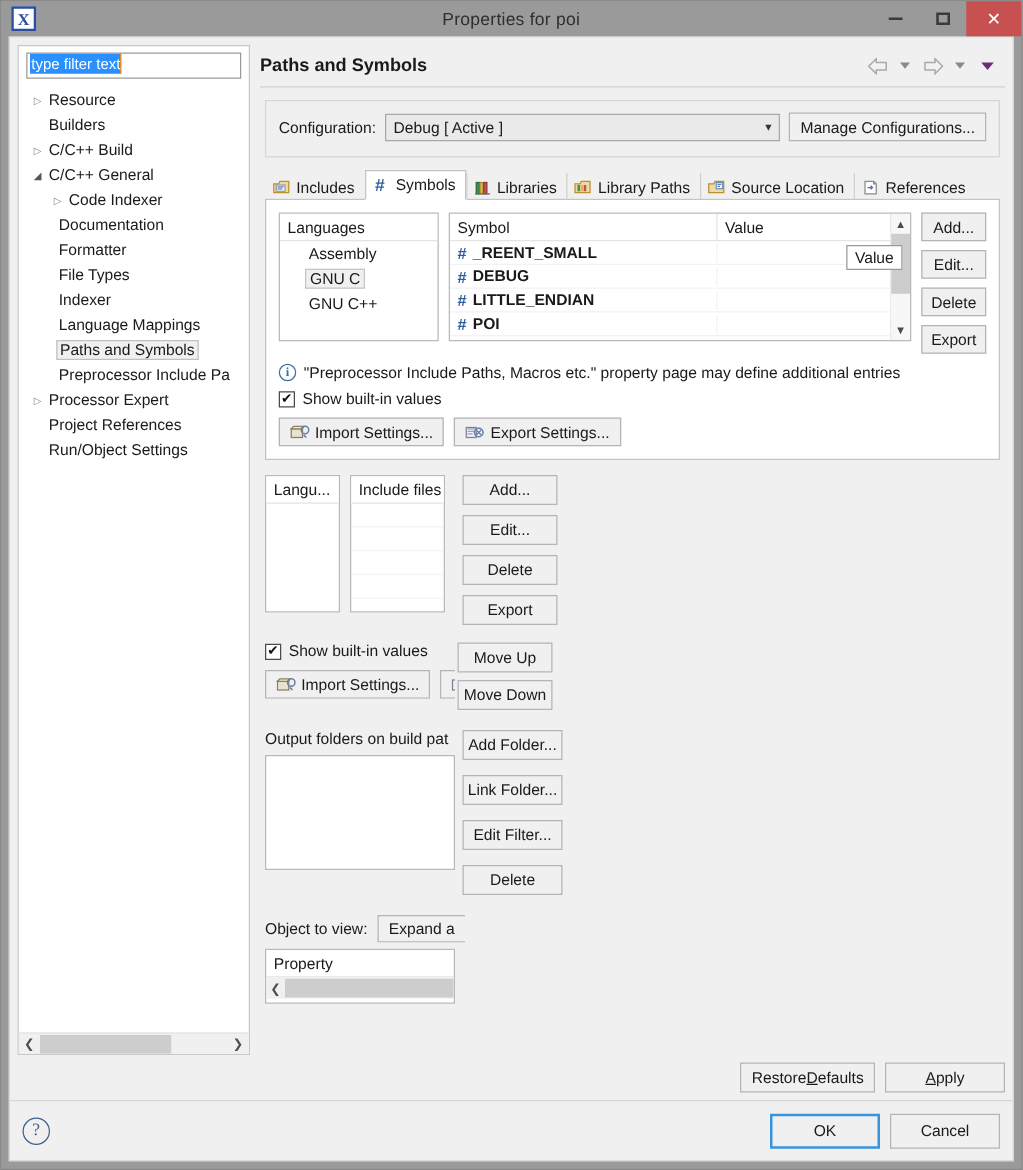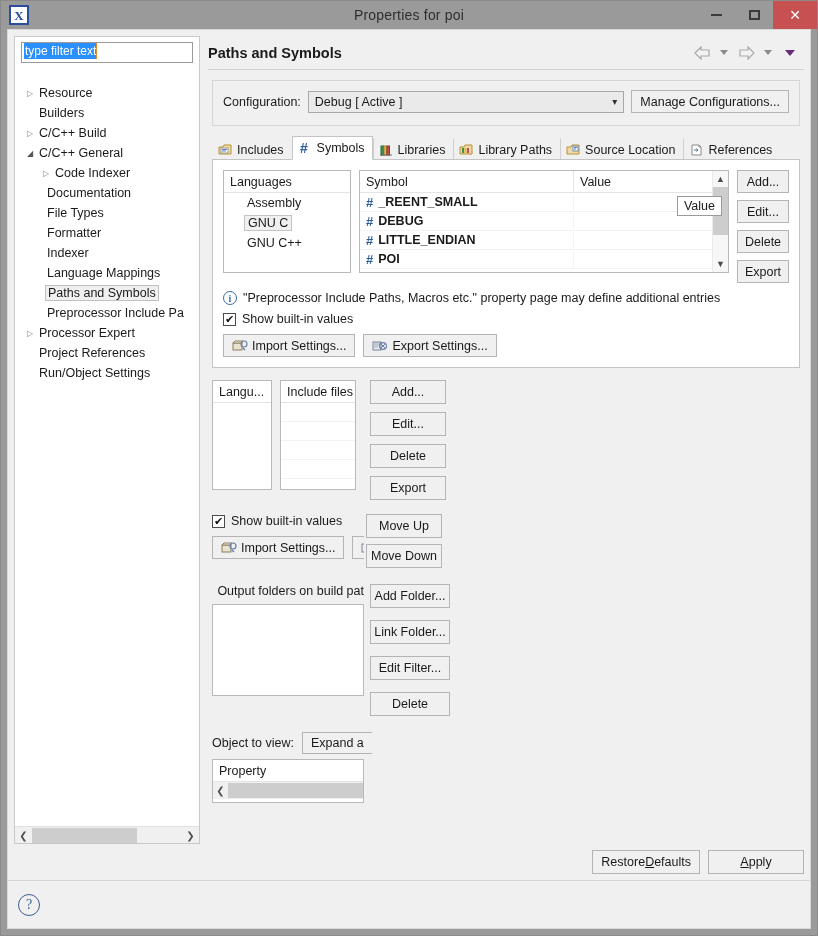--- a/index.html
+++ b/index.html
@@ -74,21 +74,20 @@
     overflow: hidden;
   }
 
   
   .left-pane {
     width: 186px; flex: 0 0 186px;
     background: #ffffff;
     border: 1px solid #c8c8c8;
     display: flex; flex-direction: column;
     overflow: hidden;
-    gap: 13px;
   }
   .filter-wrap { padding: 5px 6px 3px 6px; }
   .filter-input {
     width: 100%; height: 21px;
     border: 1px solid #9a9a9a;
     background: #fff;
     font-family: "Liberation Sans", sans-serif;
     font-size: 12px;
     padding: 0 2px;
     color: #1a1a1a;
@@ -371,21 +370,21 @@
   .inc-rows .ir { height: 19px; border-bottom: 1px solid #eff3f7; }
   .btnstack { display: flex; flex-direction: column; gap: 8px; margin-left: 6px; }
   .btnstack .btn { width: 76px; height: 24px; }
 
   .sec2b { margin-top: 14px; display: flex; align-items: flex-start; }
   .sec2b-left { width: 150px; }
   .mv-stack { display: flex; flex-direction: column; gap: 6px; position: relative; z-index: 5; margin-left: 4px; text-align: center; }
   .mv-stack .btn { width: 76px; height: 24px; }
 
   
-  .sec3 { margin-top: 16px; text-align: right; }
+  .sec3 { margin-top: 16px; }
   .sec3-row { display: flex; align-items: flex-start; }
   .of-col { width: 152px; flex: 0 0 152px; }
   .of-label { font-size: 12.5px; white-space: nowrap; overflow: hidden; height: 17px; }
   .of-box {
     height: 92px; border: 1px solid #b9b9b9; background: #fff; margin-top: 3px;
   }
   .of-btns { display: flex; flex-direction: column; gap: 12px; margin-left: 6px; }
   .of-btns .btn { width: 80px; height: 24px; }
 
   
@@ -474,24 +473,24 @@
               <span class="tlabel">C/C++ General</span>
             </div>
             <div class="tnode d2ar">
               <span class="tarrow">▷</span>
               <span class="tlabel">Code Indexer</span>
             </div>
             <div class="tnode d2">
               <span class="tlabel">Documentation</span>
             </div>
             <div class="tnode d2">
+              <span class="tlabel">Formatter</span>
+            </div>
+            <div class="tnode d2">
               <span class="tlabel">File Types</span>
-            </div>
-            <div class="tnode d2">
-              <span class="tlabel">Formatter</span>
             </div>
             <div class="tnode d2">
               <span class="tlabel">Indexer</span>
             </div>
             <div class="tnode d2">
               <span class="tlabel">Language Mappings</span>
             </div>
             <div class="tnode d2 selected">
               <span class="tlabel">Paths and Symbols</span>
             </div>
@@ -818,15 +817,19 @@
           <span>efaults</span>
       </div>
       <div class="btn">
         <u>A</u>
           <span>pply</span>
       </div>
     </div>
 
     <div class="footer">
       <div class="help-ico">?</div>
+      <div class="footer-btns">
+        <div class="btn default">OK</div>
+        <div class="btn">Cancel</div>
+      </div>
     </div>
   </div>
 </div>
 
 </body></html>

